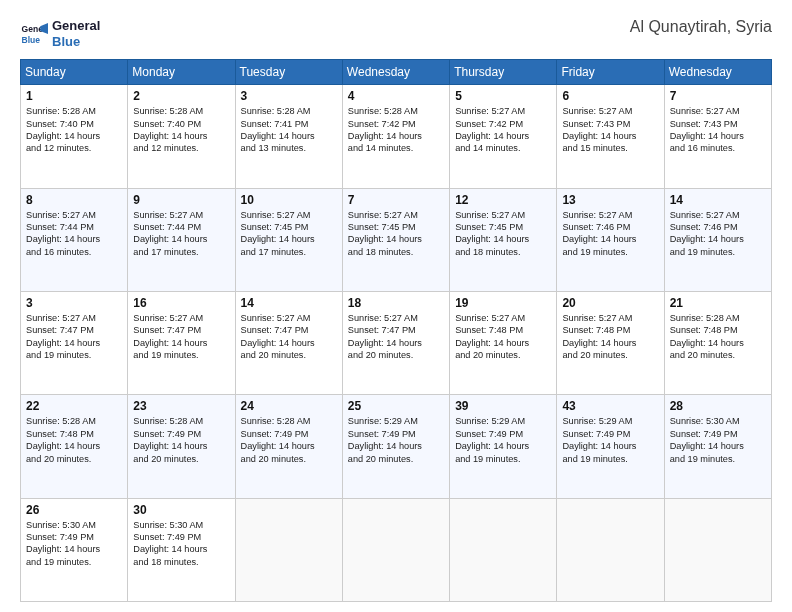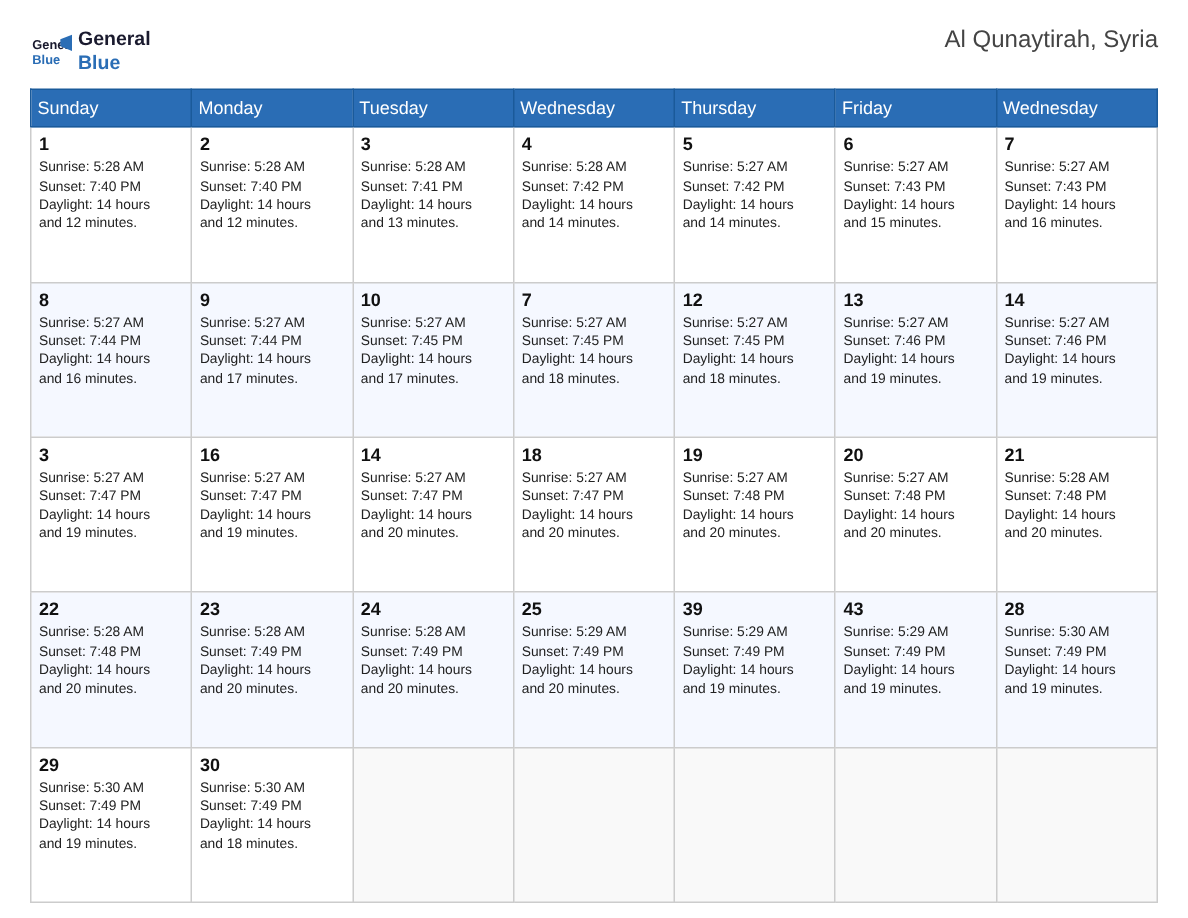--- a/index.html
+++ b/index.html
@@ -322,21 +322,21 @@
           <td>
             <span class="day-num">28</span>
             <span class="cell-line">Sunrise: 5:30 AM</span>
             <span class="cell-line">Sunset: 7:49 PM</span>
             <span class="cell-line">Daylight: 14 hours</span>
             <span class="cell-line">and 19 minutes.</span>
           </td>
         </tr>
         <tr>
           <td>
-            <span class="day-num">29</span>
+            <span class="day-num">26</span>
             <span class="cell-line">Sunrise: 5:30 AM</span>
             <span class="cell-line">Sunset: 7:49 PM</span>
             <span class="cell-line">Daylight: 14 hours</span>
             <span class="cell-line">and 19 minutes.</span>
           </td>
           <td>
             <span class="day-num">30</span>
             <span class="cell-line">Sunrise: 5:30 AM</span>
             <span class="cell-line">Sunset: 7:49 PM</span>
             <span class="cell-line">Daylight: 14 hours</span>

